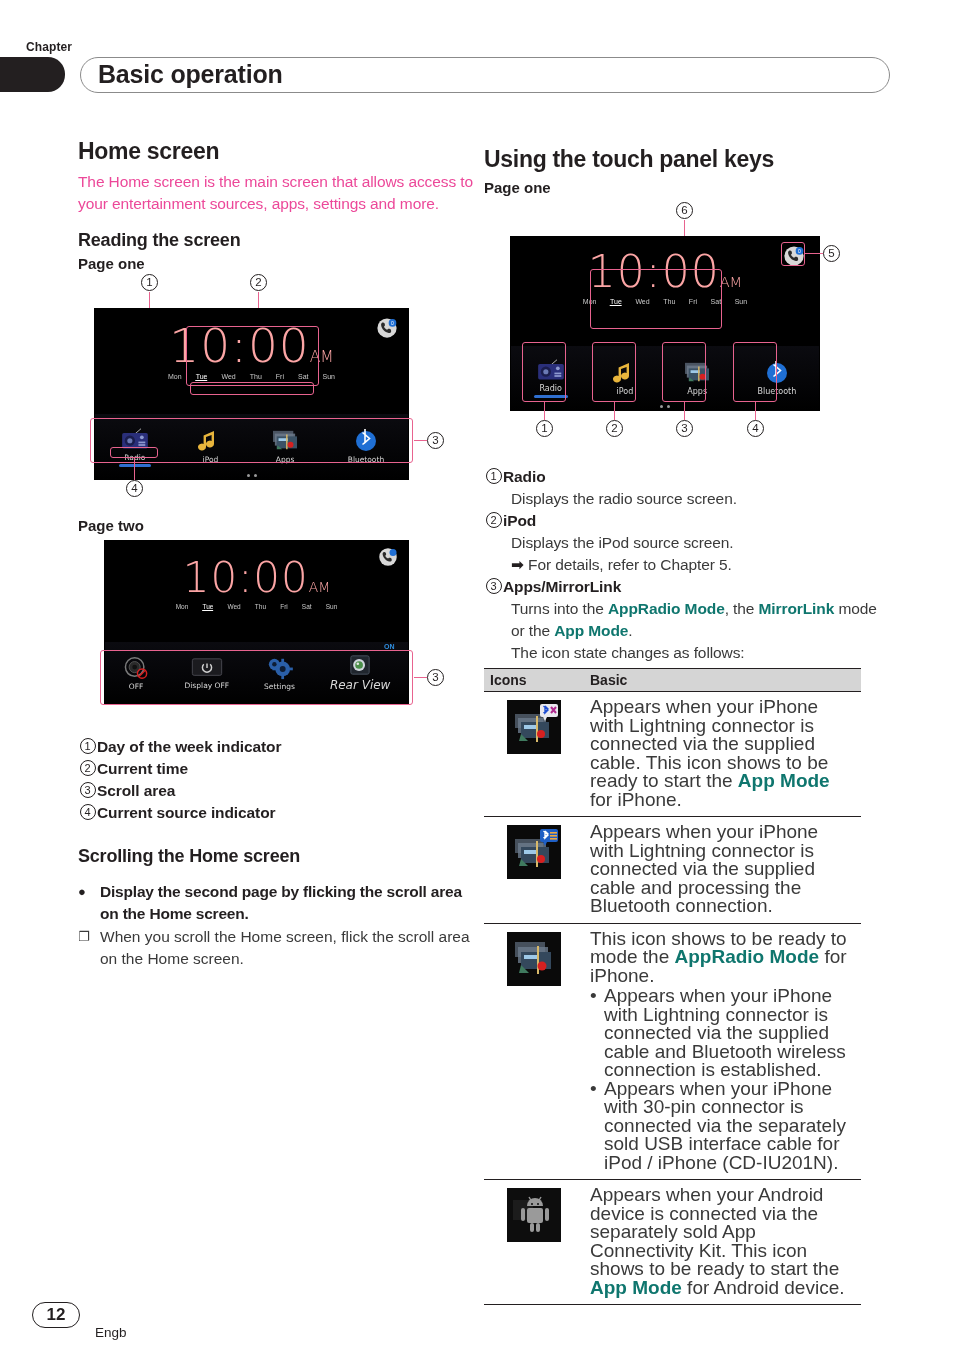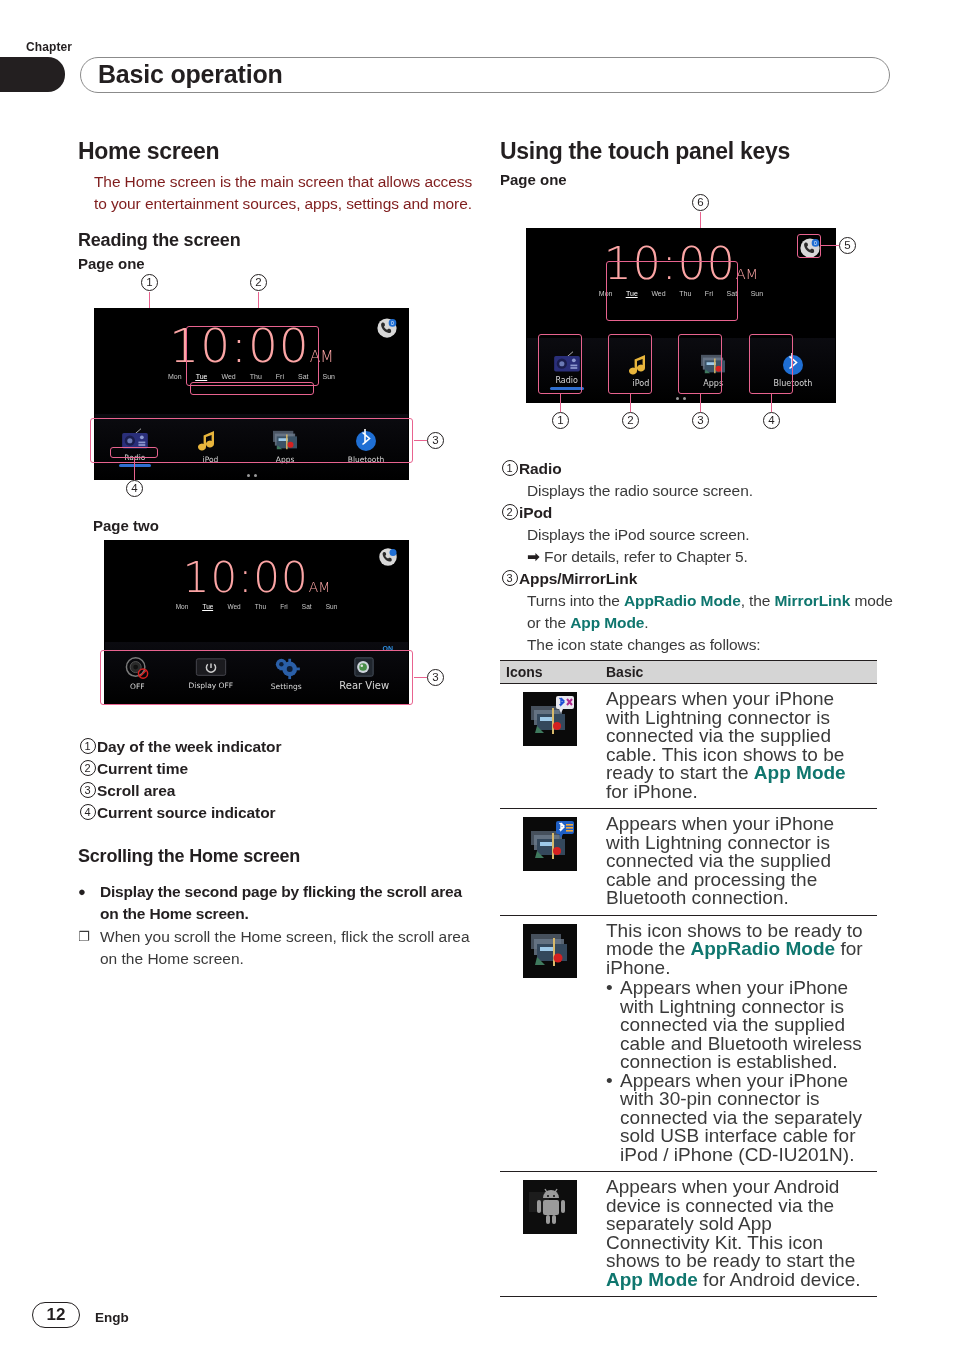--- a/index.html
+++ b/index.html
@@ -32,34 +32,34 @@
     background:#fff;
   }
   .header-title {
     position:absolute; left:98px; top:60px;
     font-size:25px; font-weight:bold; letter-spacing:-.2px;
   }
 
   
   .col { position:absolute; top:138px; width:400px; }
   .col-left  { left:78px; }
-  .col-right { left:500px; }
+  .col-right { left:484px;margin-top:8px; }
 
   h1.sec {
     font-size:23px; font-weight:bold; margin:0 0 6px 0; letter-spacing:-.3px;
   }
   h2.sub {
     font-size:18px; font-weight:bold; margin:16px 0 3px 0; letter-spacing:-.2px;
   }
   h3.pg {
     font-size:15px; font-weight:bold; margin:4px 0 4px 0;
   }
   p.body {
-    font-size:15.5px; line-height:21.5px; margin:0 0 2px 16px;
-    color:#7f1d1d; letter-spacing:-.1px;
+    font-size:15.5px; line-height:21.5px; margin:0 0 2px 0;
+    color:#ec4899; letter-spacing:-.1px;
   }
 
   
   .device {
     background:#000; position:relative;
     border:1px solid #000;
   }
   .dev-top { position:relative; height:62%; }
   .clockbox {
     position:absolute; left:50%; transform:translateX(-50%);
@@ -154,22 +154,22 @@
   .sub-b .d { width:14px; min-width:14px; }
   .state-bold { font-weight:bold; color:#0f766e; }
 
   
   .pagenum {
     position:absolute; left:32px; bottom:26px;
     width:48px; height:26px; border:1.6px solid #231f20; border-radius:13px;
     text-align:center; line-height:23px; font-size:17px; font-weight:bold;
   }
   .lang {
-    position:absolute; left:95px; bottom:29px;
-    font-size:13.5px; font-weight:bold;
+    position:absolute; left:95px; bottom:14px;
+    font-size:13.5px; font-weight:normal;
   }
 </style>
 </head>
 <body>
 
 <div class="chapter-label">Chapter</div>
 <div class="chapter-tab"></div>
 <div class="header-bar"></div>
 <div class="header-title">Basic operation</div>
 
@@ -264,21 +264,21 @@
     <div class="hl" style="left:12px; top:130px; width:323px; height:45px;"></div>
     <div class="hl" style="left:32px; top:159px; width:48px; height:11px;"></div>
 
     <div class="cnum" style="left:349px; top:144px;">3</div>
     <div class="leadpink" style="left:336px; top:152px; width:13px; height:1.4px;"></div>
 
     <div class="cnum" style="left:48px; top:192px;">4</div>
     <div class="leadpink" style="left:56px; top:170px; width:1.4px; height:22px;"></div>
   </div>
 
-  <h3 class="pg" style="margin-top:14px;margin-left:15px;">Page two</h3>
+  <h3 class="pg" style="margin-top:14px;">Page two</h3>
 
   <div style="position:relative; height:186px; margin-top:6px;">
     <div class="device" style="position:absolute; left:26px; top:0px; width:305px; height:165px;">
       <div class="dev-top">
         <div class="clockbox" style="top:16%;">
           <div class="clock" style="font-size:42px;">
             <span>10:00</span><span class="ampm">AM</span>
           </div>
           <div class="days" style="font-size:6.5px;">
             <span>Mon</span>
@@ -333,21 +333,21 @@
           <div class="docklabel" style="font-size:7.5px;">Settings</div>
         </div>
         <div class="dockitem">
           <div style="position:absolute; right:-4px; top:-11px; color:#2f8fe0; font-size:7px; font-weight:bold;">ON</div>
           <svg class="dockicon" width="22" height="22" viewBox="0 0 24 24">
             <rect x="2" y="2" width="20" height="20" rx="2" fill="#20262e" stroke="#4a5460" stroke-width="1"></rect>
             <circle cx="11" cy="12" r="6.5" fill="#cfd6dd"></circle>
             <circle cx="11" cy="12" r="4.2" fill="#4a8f4a"></circle>
             <circle cx="9.6" cy="10.6" r="1.4" fill="#e8e8e8"></circle>
           </svg>
-          <div class="docklabel" style="font-size:10px;">Rear View</div>
+          <div class="docklabel" style="font-size:12px;font-style:italic;">Rear View</div>
         </div>
       </div>
     </div>
     <div class="hl" style="left:22px; top:110px; width:313px; height:55px;"></div>
     <div class="cnum" style="left:349px; top:129px;">3</div>
     <div class="leadpink" style="left:336px; top:137px; width:13px; height:1.4px;"></div>
   </div>
 
   <div class="dl">
     <div class="dl-item">

